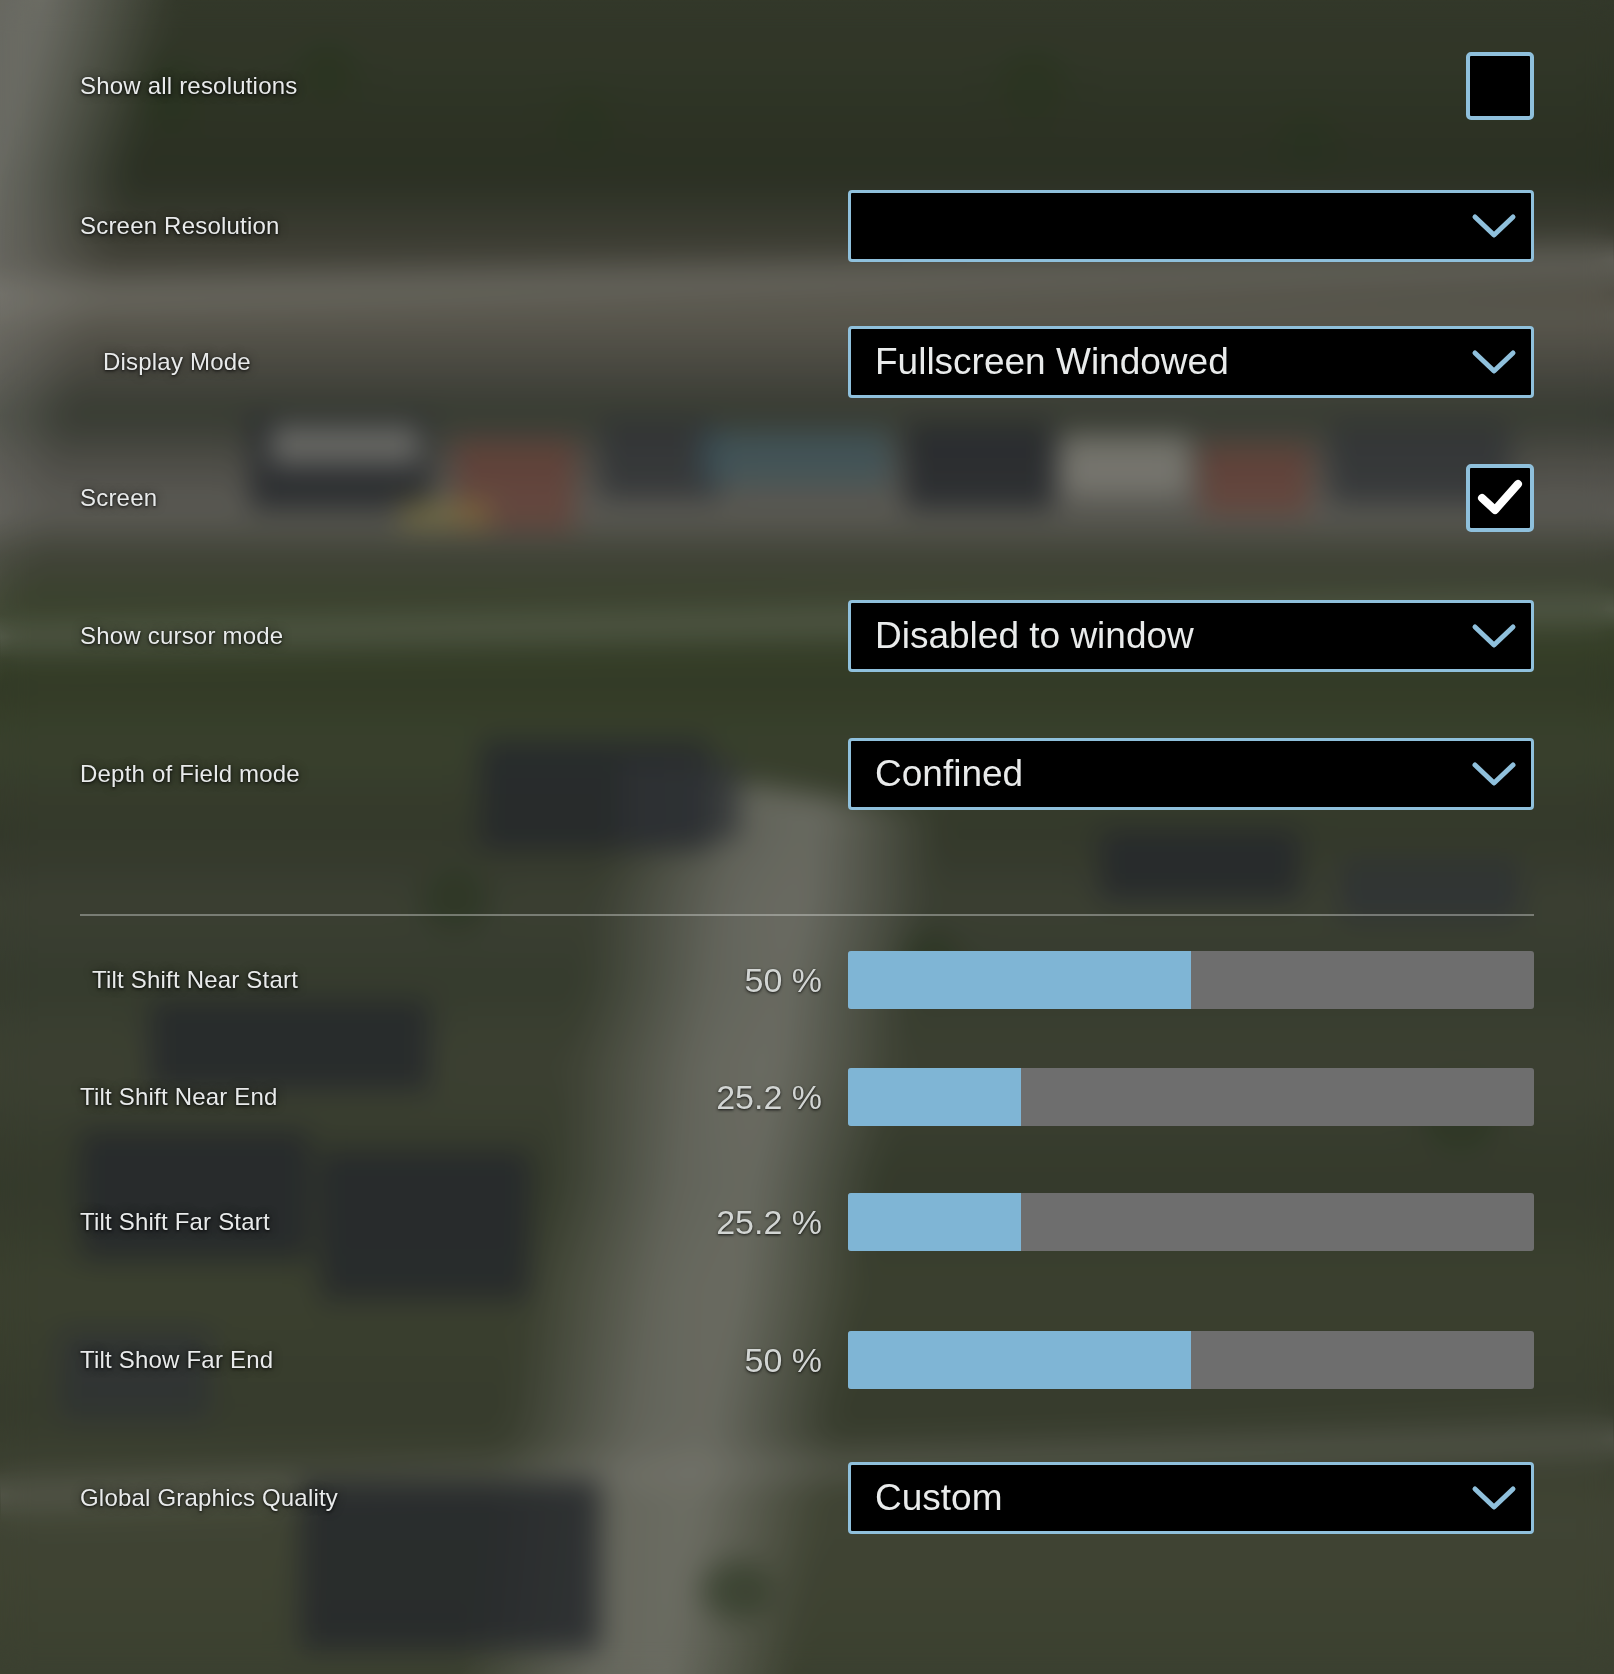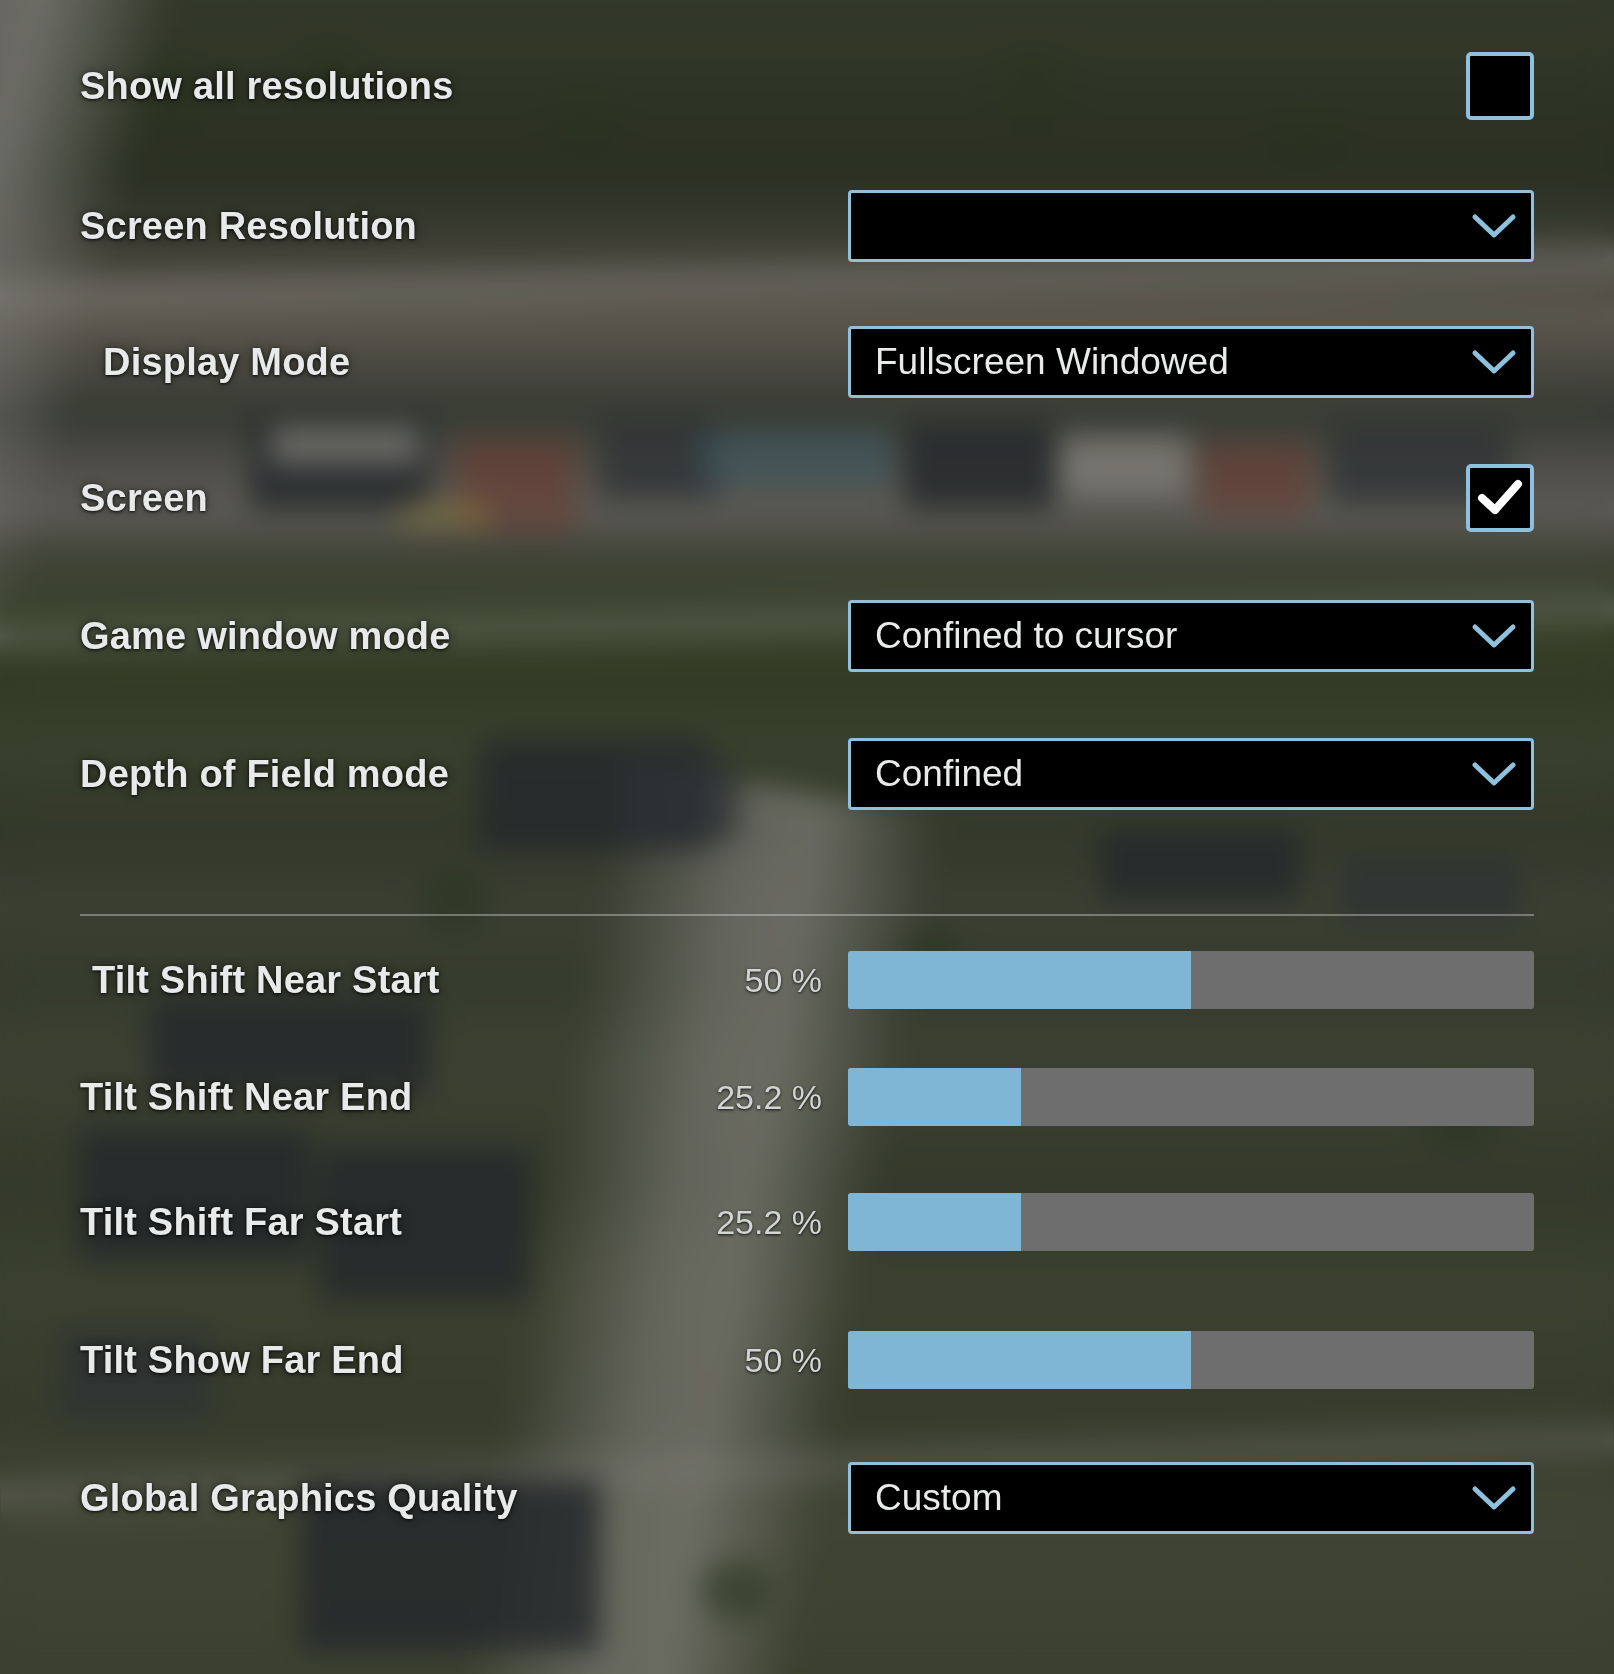--- a/index.html
+++ b/index.html
@@ -69,22 +69,22 @@
   #panel {
     position:absolute; inset:0; z-index:5;
     padding:0 80px;
   }
   .row {
     position:absolute; left:80px; right:80px;
     display:flex; align-items:center;
   }
   .label {
     color:#e8eaea;
-    font-size:38px;
-    font-weight:700;
+    font-size:24px;
+    font-weight:400;
     letter-spacing:.2px;
     text-shadow:0 1px 3px rgba(0,0,0,.85), 0 0 10px rgba(0,0,0,.5);
     white-space:nowrap;
   }
   .spacer { flex:1; }
 
   
   .checkbox {
     width:68px; height:68px;
     background:#000;
@@ -224,24 +224,24 @@
     <span class="label">Screen</span>
     <span class="spacer"></span>
     <div class="checkbox">
       <svg width="48" height="40" viewBox="0 0 48 40">
         <path d="M6 20 L19 32 L42 6" fill="none" stroke="#ffffff" stroke-width="8" stroke-linecap="round" stroke-linejoin="round"></path>
       </svg>
     </div>
   </div>
 
   <div class="row" style="top:600px;height:72px;">
-    <span class="label">Game window mode</span>
-    <span class="spacer"></span>
-    <div class="dropdown">
-      <span class="dd-text">Confined to cursor</span>
+    <span class="label">Show cursor mode</span>
+    <span class="spacer"></span>
+    <div class="dropdown">
+      <span class="dd-text">Disabled to window</span>
       <svg class="chev" width="46" height="28" viewBox="0 0 46 28">
         <path d="M4 5 L23 23 L42 5" fill="none" stroke="#8FC0DC" stroke-width="5" stroke-linecap="round" stroke-linejoin="round"></path>
       </svg>
     </div>
   </div>
 
   <div class="row" style="top:738px;height:72px;">
     <span class="label">Depth of Field mode</span>
     <span class="spacer"></span>
     <div class="dropdown">

